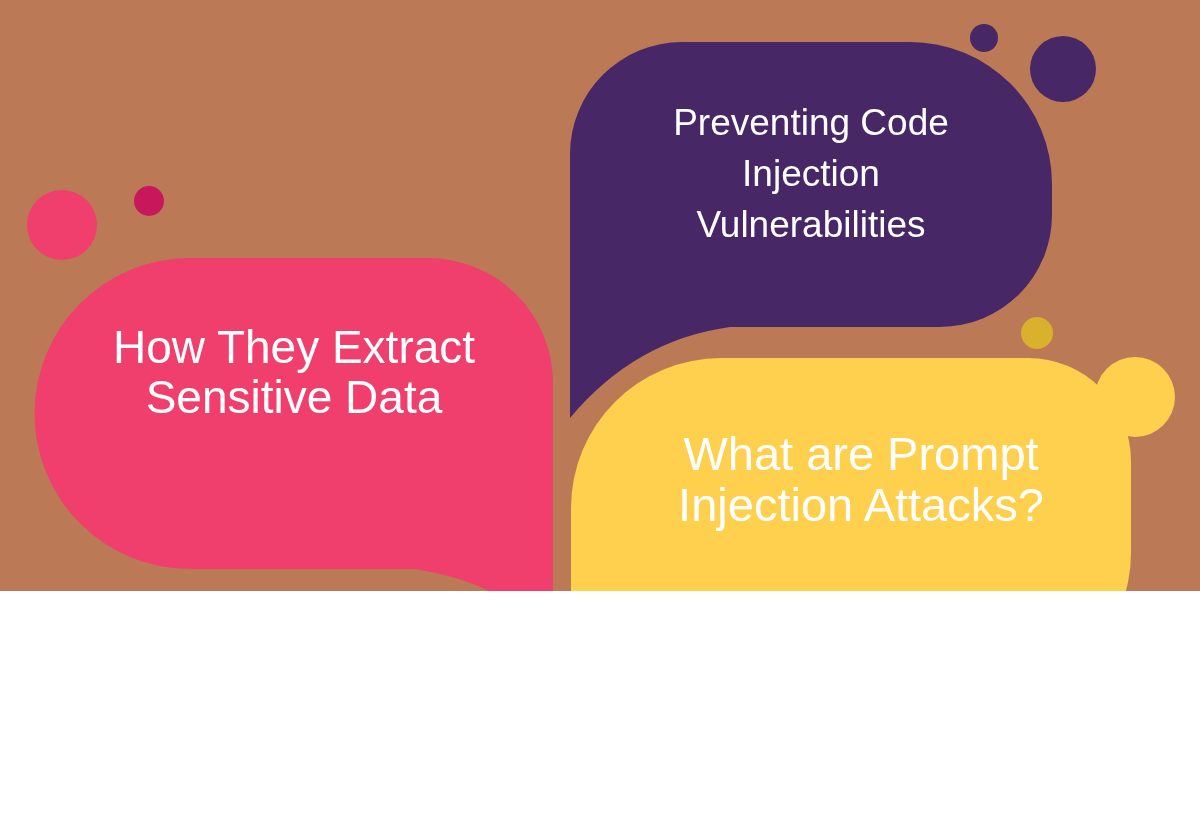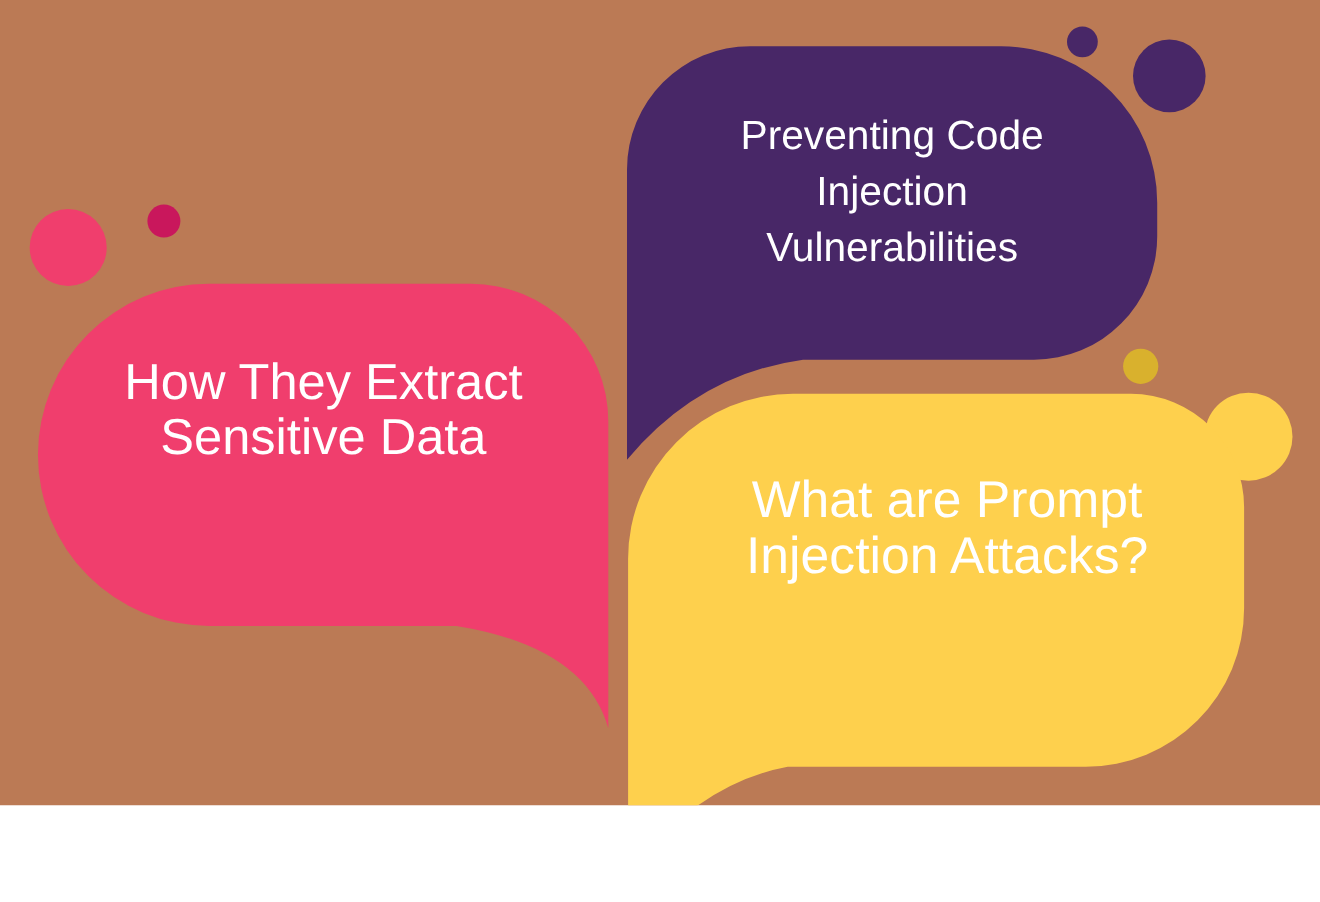--- a/index.html
+++ b/index.html
@@ -2,21 +2,21 @@
 <html><head>
 <meta charset="utf-8">
 <style>
   html, body {
     margin: 0;
     padding: 0;
   }
   .canvas {
     position: relative;
     width: 1200px;
-    height: 732px;
+    height: 591px;
     overflow: hidden;
   }
   svg {
     display: block;
   }
   text {
     font-family: "Liberation Sans", "DejaVu Sans", sans-serif;
     font-weight: 400;
     text-anchor: middle;
   }

